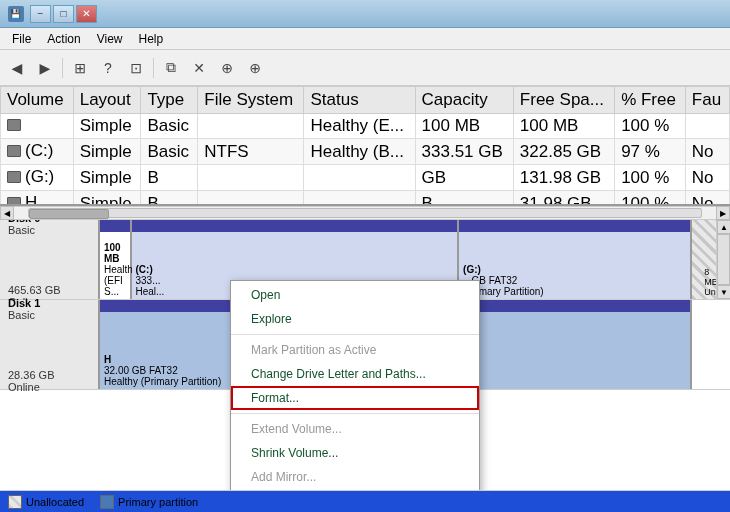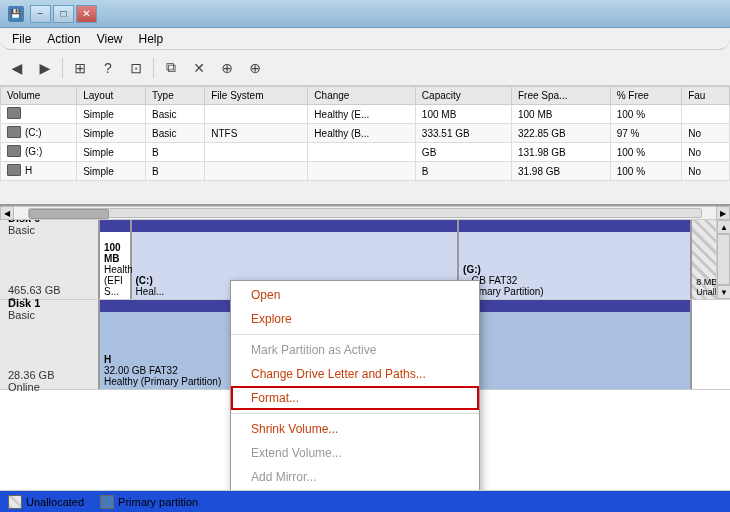--- a/index.html
+++ b/index.html
@@ -62,21 +62,20 @@
     }
 
     
     .menu-bar {
       background: #f0f0f0;
       height: 22px;
       display: flex;
       align-items: center;
       padding: 0 4px;
       border-bottom: 1px solid #ccc;
-      border-radius: 11px;
     }
     .menu-item {
       padding: 2px 8px;
       cursor: pointer;
       font-size: 12px;
       color: #000;
     }
 
     
     .toolbar {
@@ -116,21 +115,21 @@
 
     
     .disk-table {
       border-bottom: 2px solid #999;
       overflow: hidden;
       height: 120px;
     }
     .disk-table table {
       width: 100%;
       border-collapse: collapse;
-      font-size: 10px;
+      font-size: 17px;
       border-radius: 26px;
     }
     .disk-table thead {
       background: #e8e8e8;
     }
     .disk-table thead th {
       border: 1px solid #ccc;
       padding: 3px 6px;
       text-align: left;
       font-weight: normal;
@@ -285,39 +284,40 @@
       background: repeating-linear-gradient(
         45deg,
         #d0d0d0,
         #d0d0d0 3px,
         #e8e8e8 3px,
         #e8e8e8 8px
       );
     }
     .partition.unallocated .partition-content {
       font-size: 9px;
+      margin-left: 8px;
     }
 
     
     .context-menu {
       position: absolute;
       left: 230px;
       top: 60px;
       width: 250px;
       background: white;
       border: 1px solid #999;
       box-shadow: 2px 2px 8px rgba(0,0,0,0.3);
       z-index: 100;
       padding: 2px 0;
     }
     .ctx-item {
       padding: 5px 20px;
       cursor: pointer;
       font-size: 12px;
-      color: #c2410c;
+      color: #14532d;
     }
     .ctx-item.disabled {
       color: #999;
       cursor: default;
     }
     .ctx-item.highlighted {
       border: 2px solid #cc0000;
       padding: 3px 18px;
       font-weight: normal;
     }
@@ -427,21 +427,21 @@
 <div class="main-content">
 
   <div class="disk-table">
     <table>
       <thead>
         <tr>
           <th>Volume</th>
           <th>Layout</th>
           <th>Type</th>
           <th>File System</th>
-          <th>Change</th>
+          <th>Status</th>
           <th>Capacity</th>
           <th>Free Spa...</th>
           <th>% Free</th>
           <th>Fau</th>
         </tr>
       </thead>
       <tbody>
         <tr>
           <td><span class="drive-icon">
                 <span class="drive-disk-icon"></span>
@@ -516,20 +516,21 @@
           <div class="partition-content">
             <div class="part-name">100 MB</div>
             <div>Healthy (EFI S...</div>
           </div>
         </div>
 
         <div class="partition ntfs" style="width:52%;background:#d0d8f0">
           <div class="partition-header"></div>
           <div class="partition-content">
             <div class="part-name">(C:)</div>
+            <div>333...</div>
             <div>Heal...</div>
           </div>
         </div>
 
         <div class="partition fat32" style="width:37%;background:#d0d8f0">
           <div class="partition-header"></div>
           <div class="partition-content">
             <div class="part-name">(G:)</div>
             <div>...GB FAT32</div>
             <div>(Primary Partition)</div>
@@ -572,22 +573,22 @@
     </div>
 
     <div class="context-menu">
       <div class="ctx-item">Open</div>
       <div class="ctx-item">Explore</div>
       <div class="ctx-separator"></div>
       <div class="ctx-item disabled">Mark Partition as Active</div>
       <div class="ctx-item">Change Drive Letter and Paths...</div>
       <div class="ctx-item highlighted">Format...</div>
       <div class="ctx-separator"></div>
+      <div class="ctx-item disabled">Extend Volume...</div>
       <div class="ctx-item">Shrink Volume...</div>
-      <div class="ctx-item disabled">Extend Volume...</div>
       <div class="ctx-item disabled">Add Mirror...</div>
       <div class="ctx-item">Delete Volume...</div>
 
     </div>
 
   </div>
 </div>
 
 <div class="status-bar">
   <div class="status-item">

